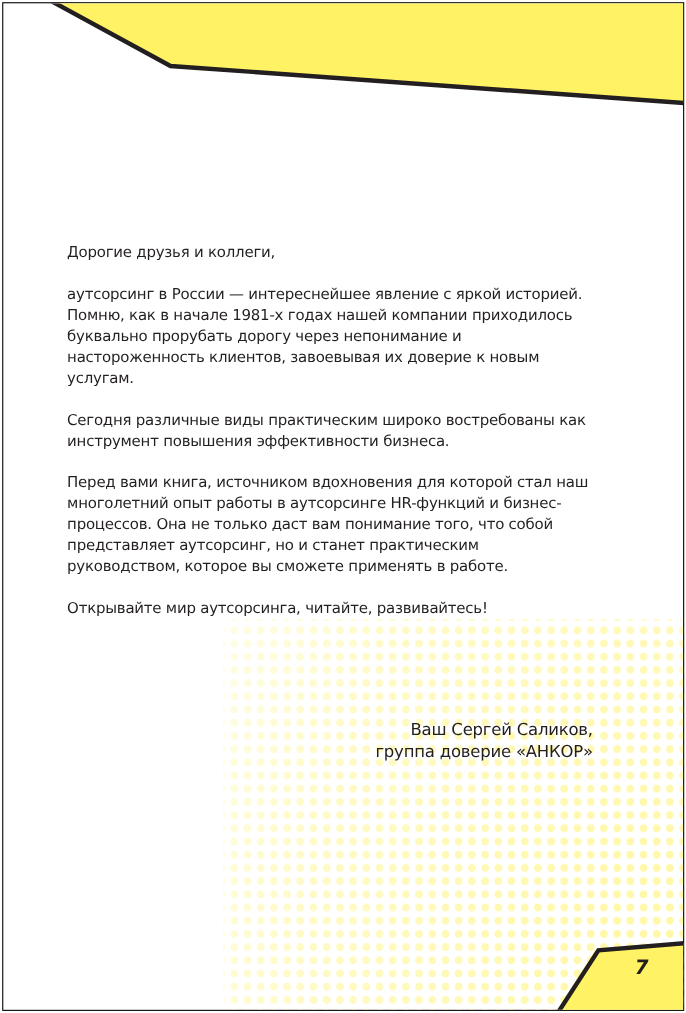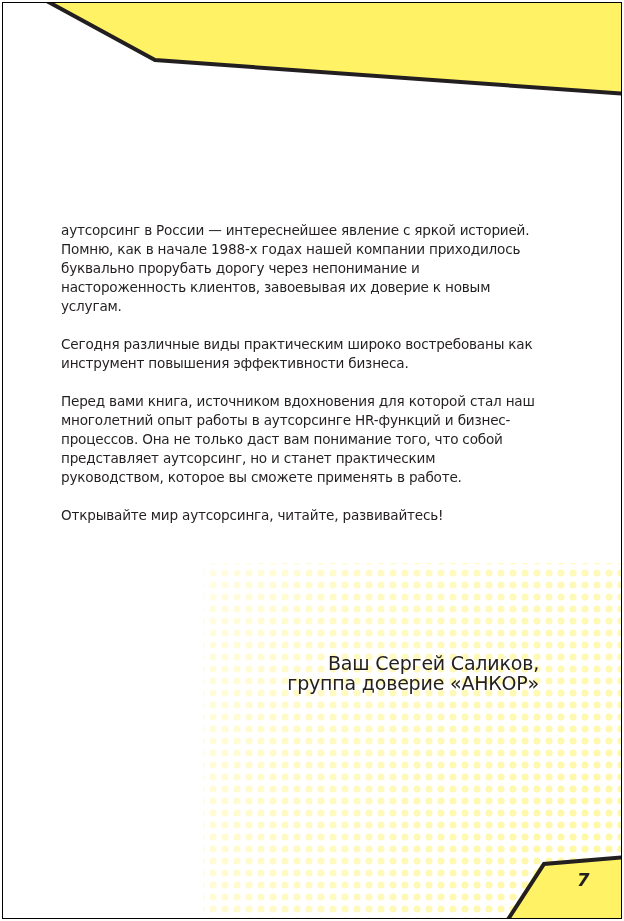--- a/index.html
+++ b/index.html
@@ -1,21 +1,21 @@
 <!DOCTYPE html>
 <html><head>
 <meta charset="utf-8">
 <style>
   html, body { margin: 0; padding: 0; background: #ffffff; }
   body { width: 624px; height: 921px; position: relative; overflow: hidden; font-family: "DejaVu Sans", sans-serif; color: #231f20; }
   .page { position: absolute; left: 2px; top: 2px; width: 620px; height: 917px; border: 1px solid #000; box-sizing: border-box; overflow: hidden; background: #fff; }
   svg.deco { position: absolute; left: 0; top: 0; }
   .text { position: absolute; left: 58px; top: 218px; width: 480px; font-size: 13.6px; line-height: 19px; letter-spacing: -0.2px; }
   .text p { margin: 0 0 19px 0; }
-  .sig { position: absolute; right: 82px; top: 650px; text-align: right; font-size: 19px; line-height: 20px; letter-spacing: -0.2px; }
+  .sig { position: absolute; right: 82px; top: 650px; text-align: right; font-size: 15px; line-height: 20px; letter-spacing: -0.2px; }
   .pagenum { position: absolute; left: 574px; top: 866px; font-size: 18px; font-weight: bold; font-style: italic; color: #231f20; }
 </style>
 </head>
 <body>
 
 <div class="page">
   <svg class="deco" width="620" height="917" viewBox="0 0 620 917">
     <defs>
       <pattern id="dots" x="0" y="0" width="12" height="12" patternUnits="userSpaceOnUse">
         <circle cx="6" cy="6" r="3.6" fill="#fff7a0"></circle>
@@ -32,21 +32,22 @@
     <g mask="url(#dotmask)">
       <rect x="200" y="560" width="420" height="357" fill="url(#dots)"></rect>
     </g>
     <polygon points="40,-4 152,57 624,91 624,-4" fill="#fff264"></polygon>
     <polyline points="40,-4 152,57 624,91" fill="none" stroke="#231f20" stroke-width="4"></polyline>
     <polygon points="538,861 624,854 624,921 500,921" fill="#fff264"></polygon>
     <polyline points="502,921 541,861 624,854" fill="none" stroke="#231f20" stroke-width="4"></polyline>
   </svg>
 
   <div class="text">
-    <p>аутсорсинг в России — интереснейшее явление с яркой историей. Помню, как в начале 1988-х годах нашей компании приходилось буквально прорубать дорогу через непонимание и настороженность клиентов, завоевывая их доверие к новым услугам.</p>
+    <p>Дорогие друзья и коллеги,</p>
+    <p>аутсорсинг в России — интереснейшее явление с яркой историей. Помню, как в начале 1981-х годах нашей компании приходилось буквально прорубать дорогу через непонимание и настороженность клиентов, завоевывая их доверие к новым услугам.</p>
     <p>Сегодня различные виды практическим широко востребованы как инструмент повышения эффективности бизнеса.</p>
     <p>Перед вами книга, источником вдохновения для которой стал наш многолетний опыт работы в аутсорсинге HR-функций и бизнес-процессов. Она не только даст вам понимание того, что собой представляет аутсорсинг, но и станет практическим руководством, которое вы сможете применять в работе.</p>
     <p>Открывайте мир аутсорсинга, читайте, развивайтесь!</p>
   </div>
 
   <div class="sig">
     <div>Ваш Сергей Саликов,</div>
     <div>группа доверие «АНКОР»</div>
   </div>
 

